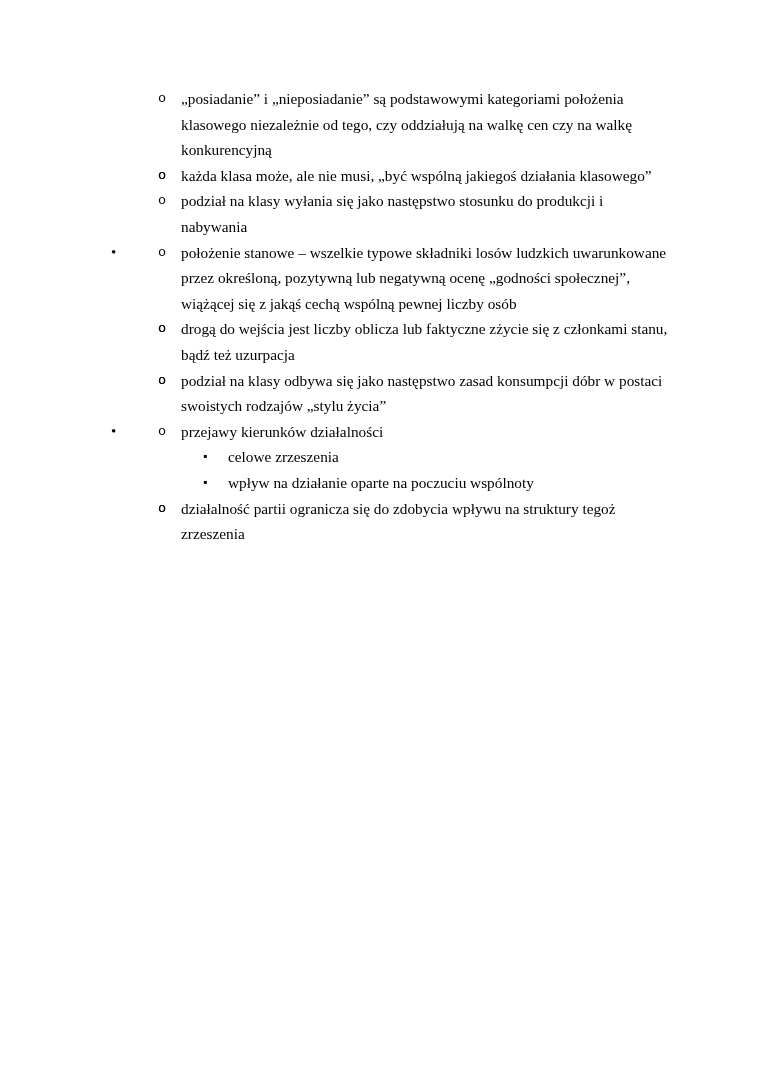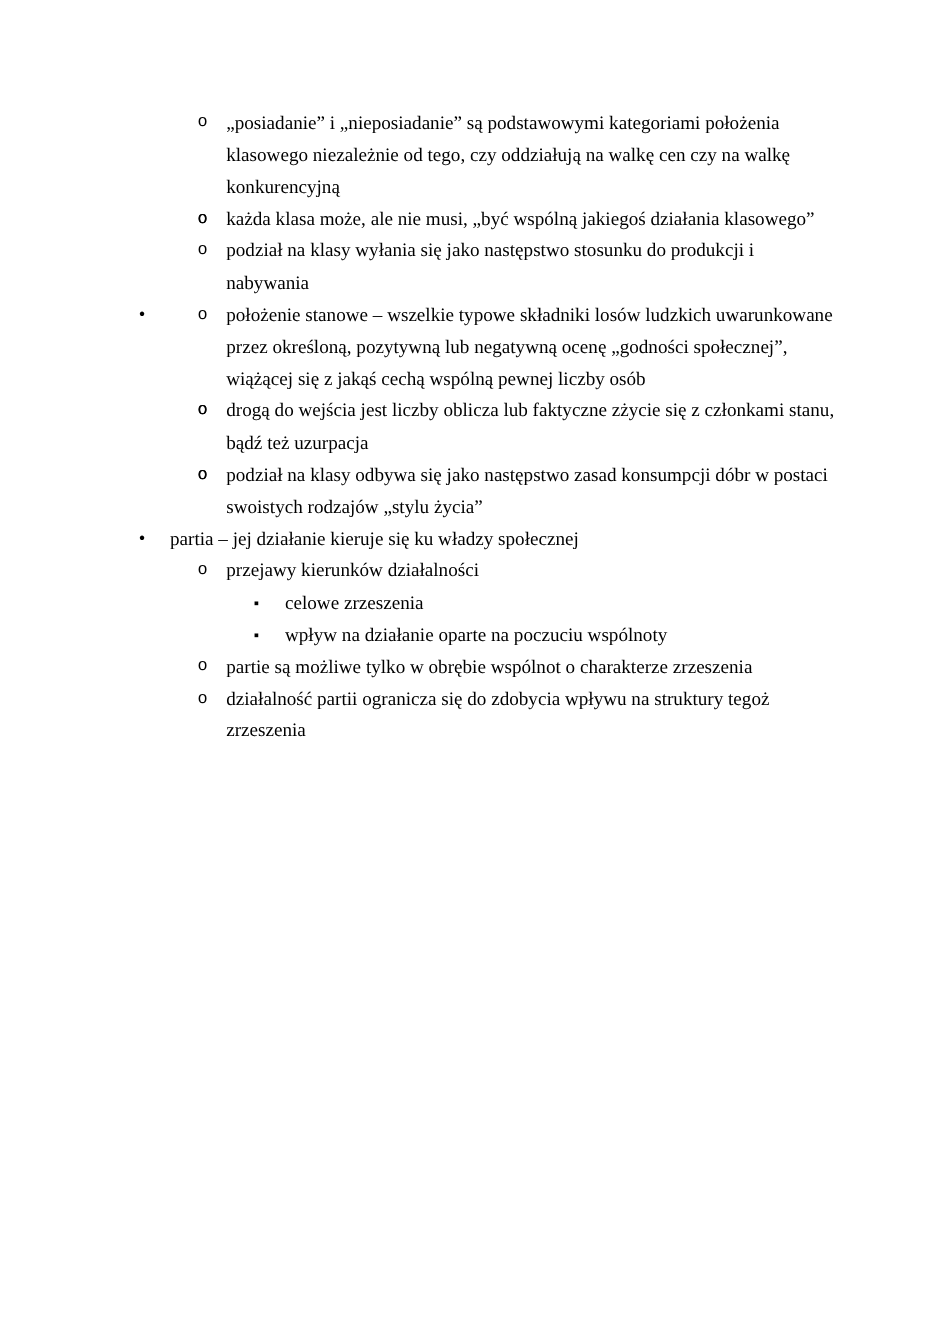--- a/index.html
+++ b/index.html
@@ -92,41 +92,39 @@
       <span class="marker m2">o</span>
     </div>
 
     <div class="li l2">
       <span class="marker m2">o</span>
       <span>podział na klasy odbywa się jako następstwo zasad konsumpcji dóbr w postaci swoistych rodzajów „stylu życia”</span>
     </div>
 
     <div class="li l1">
       <span class="marker m1">•</span>
-      <span>partia – jej działanie kieruje się ku władzy społecznej</span>
     </div>
 
     <div class="li l2">
       <span class="marker m2">o</span>
       <span>przejawy kierunków działalności</span>
     </div>
 
     <div class="li l3">
       <span class="marker m3">▪</span>
       <span>celowe zrzeszenia</span>
     </div>
 
     <div class="li l3">
       <span class="marker m3">▪</span>
       <span>wpływ na działanie oparte na poczuciu wspólnoty</span>
     </div>
 
     <div class="li l2">
       <span class="marker m2">o</span>
-      <span>partie są możliwe tylko w obrębie wspólnot o charakterze zrzeszenia</span>
     </div>
 
     <div class="li l2">
       <span class="marker m2">o</span>
       <span>działalność partii ogranicza się do zdobycia wpływu na struktury tegoż zrzeszenia</span>
     </div>
 
   </div>
 </div>
 

